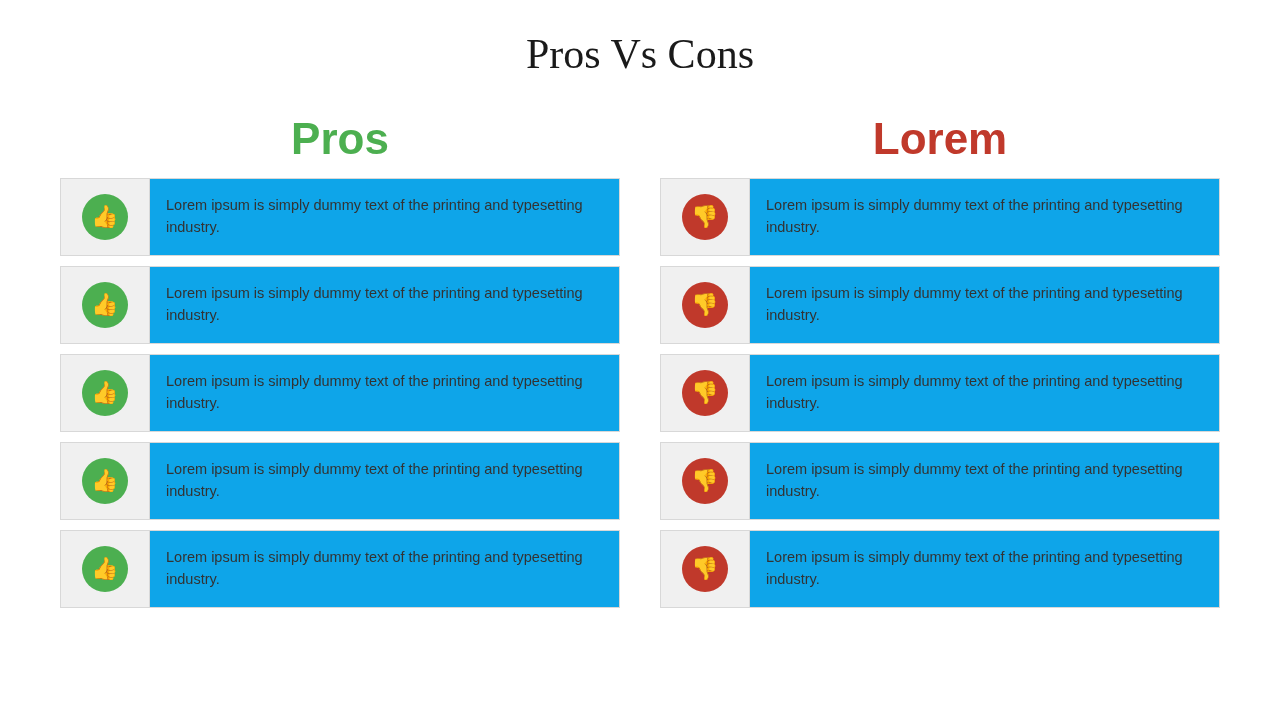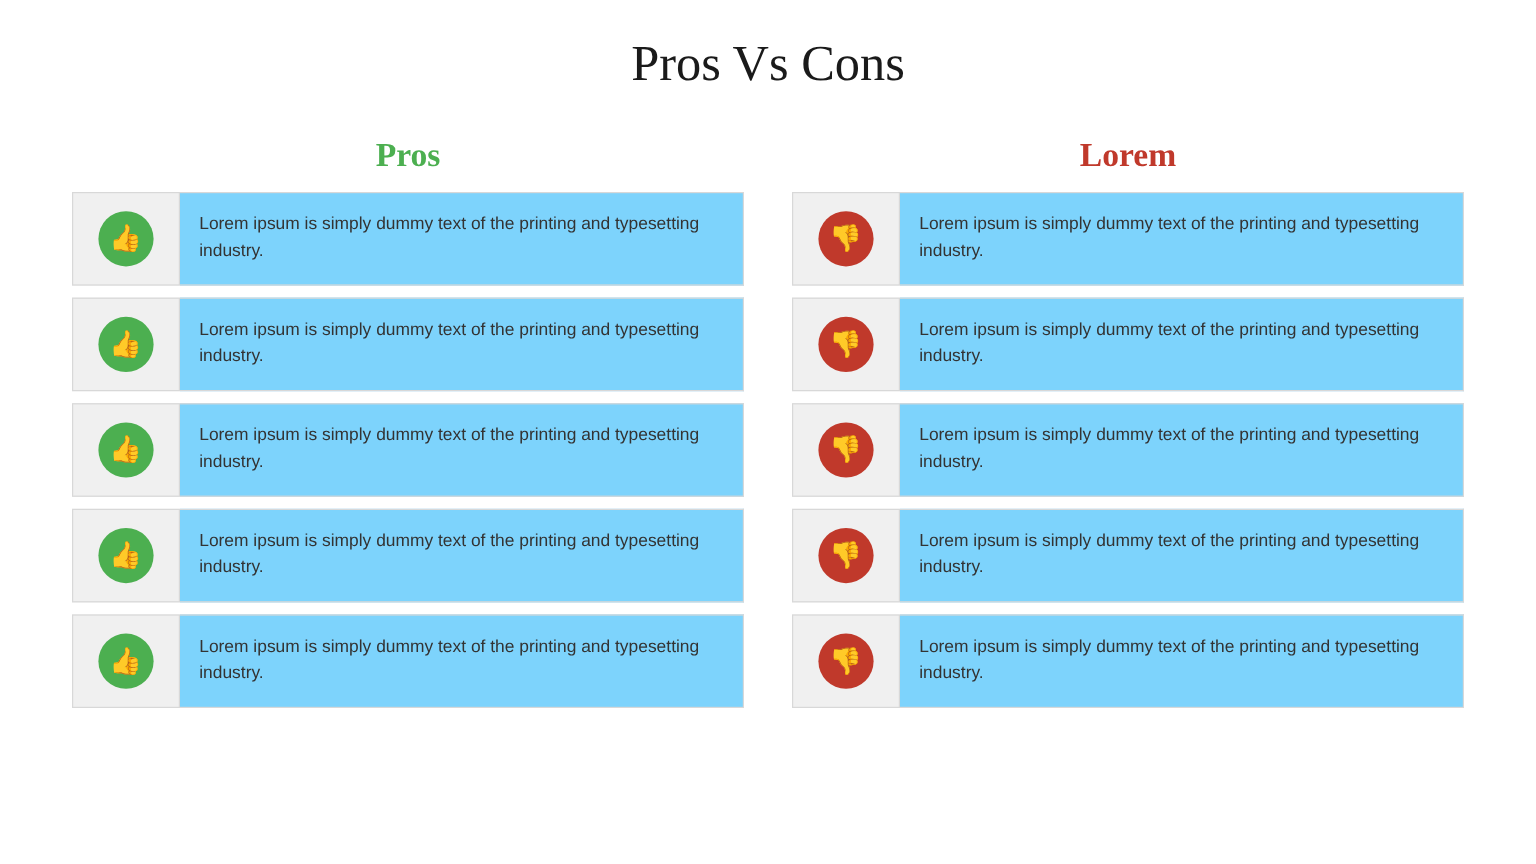--- a/index.html
+++ b/index.html
@@ -43,24 +43,24 @@
 
     .column {
       flex: 1;
       display: flex;
       flex-direction: column;
       align-items: center;
       max-width: 560px;
     }
 
     .column-title {
-      font-size: 28px;
+      font-size: 44px;
       font-weight: bold;
       margin-bottom: 14px;
-      font-family: Liberation Serif, serif;
+      font-family: Liberation Sans, sans-serif;
     }
 
     .column-title.pros {
       color: #4caf50;
     }
 
     .column-title.cons {
       color: #c0392b;
     }
 
@@ -104,21 +104,21 @@
     .icon-circle.green {
       background: #4caf50;
     }
 
     .icon-circle.red {
       background: #c0392b;
     }
 
     .text-box {
       flex: 1;
-      background: #7dd3fc;
+      background: #0ea5e9;
       border: 1px solid #d8d8d8;
       border-left: none;
       display: flex;
       align-items: center;
       padding: 12px 16px;
     }
 
     .item-text {
       font-size: 14.5px;
       color: #333333;

